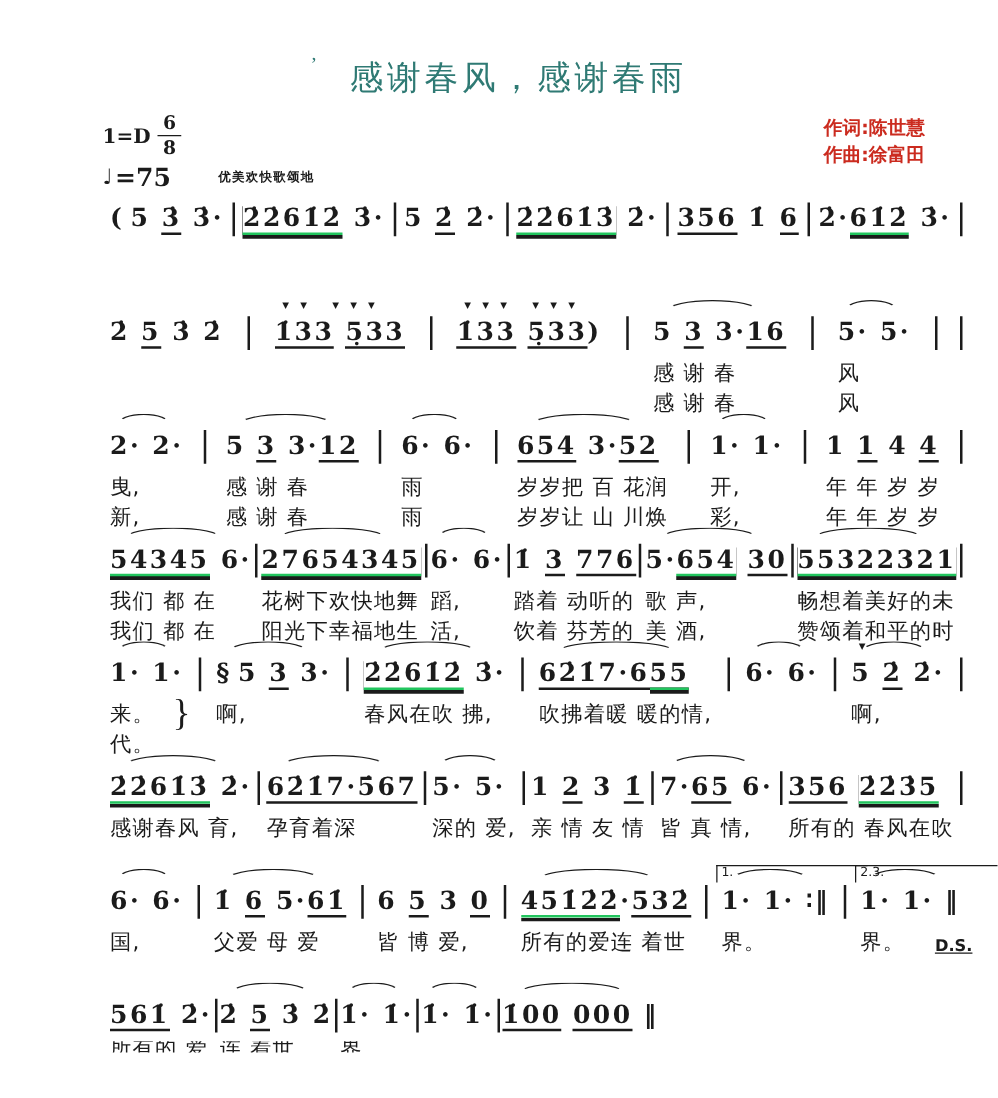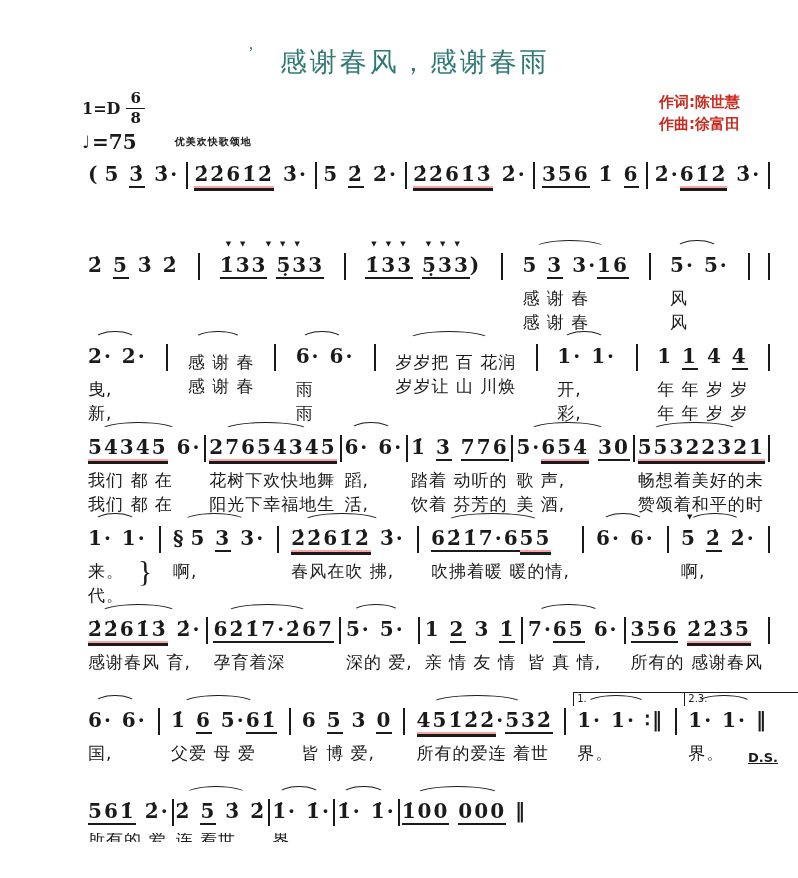--- a/index.html
+++ b/index.html
@@ -22,21 +22,21 @@
   .tempo-val{font-size:20px;}
   .expr{font-size:10px;font-weight:bold;margin-left:38px;letter-spacing:1px;font-family:"DejaVu Sans",sans-serif;}
   .credits{position:absolute;right:58px;top:92px;text-align:left;font-size:15px;line-height:1.45;font-weight:bold;font-family:"DejaVu Sans",sans-serif;}
   
   #score{position:absolute;top:146px;left:60px;width:684px;margin-left:26px;}
   .system{display:flex;align-items:flex-start;justify-content:space-between;height:91px;box-sizing:border-box;}
   .system:last-child{justify-content:flex-start;}
   .measure{position:relative;display:flex;flex-direction:column;align-items:flex-start;padding:16px 2px 0 2px;}
   .m-notes{font:bold 20px "DejaVu Serif",serif;letter-spacing:2px;white-space:nowrap;height:27px;}
   .u1{border-bottom:2px solid #1b1b1b;}
-  .u2{border-bottom:2px solid #fca5a5;box-shadow:0 3px 0 0 #1b1b1b;}
+  .u2{border-bottom:2px solid #22c55e;box-shadow:0 3px 0 0 #1b1b1b;}
   .pre{margin-right:5px;font-weight:bold;}
   .bar{width:2px;background:#1b1b1b;height:27px;margin-top:16px;flex:0 0 auto;}
   .tie{position:absolute;top:3px;left:12%;width:64%;height:15px;
        border:1.6px solid transparent;border-top-color:#1b1b1b;border-radius:50%;}
   .acc{position:absolute;top:3px;left:8px;font-size:7px;letter-spacing:9px;color:#1b1b1b;font-family:"DejaVu Sans",sans-serif;}
   .volta{position:absolute;top:0;left:-2px;width:calc(100% + 26px);height:13px;
          border-top:1.3px solid #1b1b1b;border-left:1.3px solid #1b1b1b;
          font-size:10px;line-height:11px;padding-left:3px;font-family:"DejaVu Sans",sans-serif;}
   .lyr{font-size:17px;letter-spacing:1px;margin-top:7px;white-space:nowrap;font-family:"DejaVu Sans",sans-serif;}
   .lyr + .lyr{margin-top:1px;}
@@ -134,33 +134,35 @@
       <div class="system">
         <div class="measure">
           <div class="tie"></div>
           <div class="m-notes">2· 2·</div>
           <div class="lyr">曳,</div>
           <div class="lyr">新,</div>
         </div>
         <div class="bar"></div>
         <div class="measure">
           <div class="tie"></div>
+          <div class="m-notes">5 <span class="u1">3</span> 3·<span class="u1">12</span></div>
           <div class="lyr">感 谢 春</div>
           <div class="lyr">感 谢 春</div>
         </div>
         <div class="bar"></div>
         <div class="measure">
           <div class="tie"></div>
           <div class="m-notes">6· 6·</div>
           <div class="lyr">雨</div>
           <div class="lyr">雨</div>
         </div>
         <div class="bar"></div>
         <div class="measure">
           <div class="tie"></div>
+          <div class="m-notes"><span class="u1">654</span> 3·<span class="u1">52</span></div>
           <div class="lyr">岁岁把 百 花润</div>
           <div class="lyr">岁岁让 山 川焕</div>
         </div>
         <div class="bar"></div>
         <div class="measure">
           <div class="tie"></div>
           <div class="m-notes">1· 1·</div>
           <div class="lyr">开,</div>
           <div class="lyr">彩,</div>
         </div>
@@ -257,21 +259,21 @@
       </div>
       <div class="system">
         <div class="measure">
           <div class="tie"></div>
           <div class="m-notes"><span class="u2">2̇2̇61̇3̇</span> 2̇·</div>
           <div class="lyr">感谢春风 育,</div>
         </div>
         <div class="bar"></div>
         <div class="measure">
           <div class="tie"></div>
-          <div class="m-notes"><span class="u1">62̇1̇7·2̇67</span></div>
+          <div class="m-notes"><span class="u1">62̇1̇7·5̇67</span></div>
           <div class="lyr">孕育着深</div>
         </div>
         <div class="bar"></div>
         <div class="measure">
           <div class="tie"></div>
           <div class="m-notes">5· 5·</div>
           <div class="lyr">深的 爱,</div>
         </div>
         <div class="bar"></div>
         <div class="measure">
@@ -280,21 +282,21 @@
         </div>
         <div class="bar"></div>
         <div class="measure">
           <div class="tie"></div>
           <div class="m-notes">7·<span class="u1">65</span> 6·</div>
           <div class="lyr">皆 真 情,</div>
         </div>
         <div class="bar"></div>
         <div class="measure">
           <div class="m-notes"><span class="u1">356</span> <span class="u2">2̇2̇3̇5</span></div>
-          <div class="lyr">所有的 感谢春风</div>
+          <div class="lyr">所有的 春风在吹</div>
         </div>
         <div class="bar"></div>
       </div>
       <div class="system">
         <div class="measure">
           <div class="tie"></div>
           <div class="m-notes">6· 6·</div>
           <div class="lyr">国,</div>
         </div>
         <div class="bar"></div>

